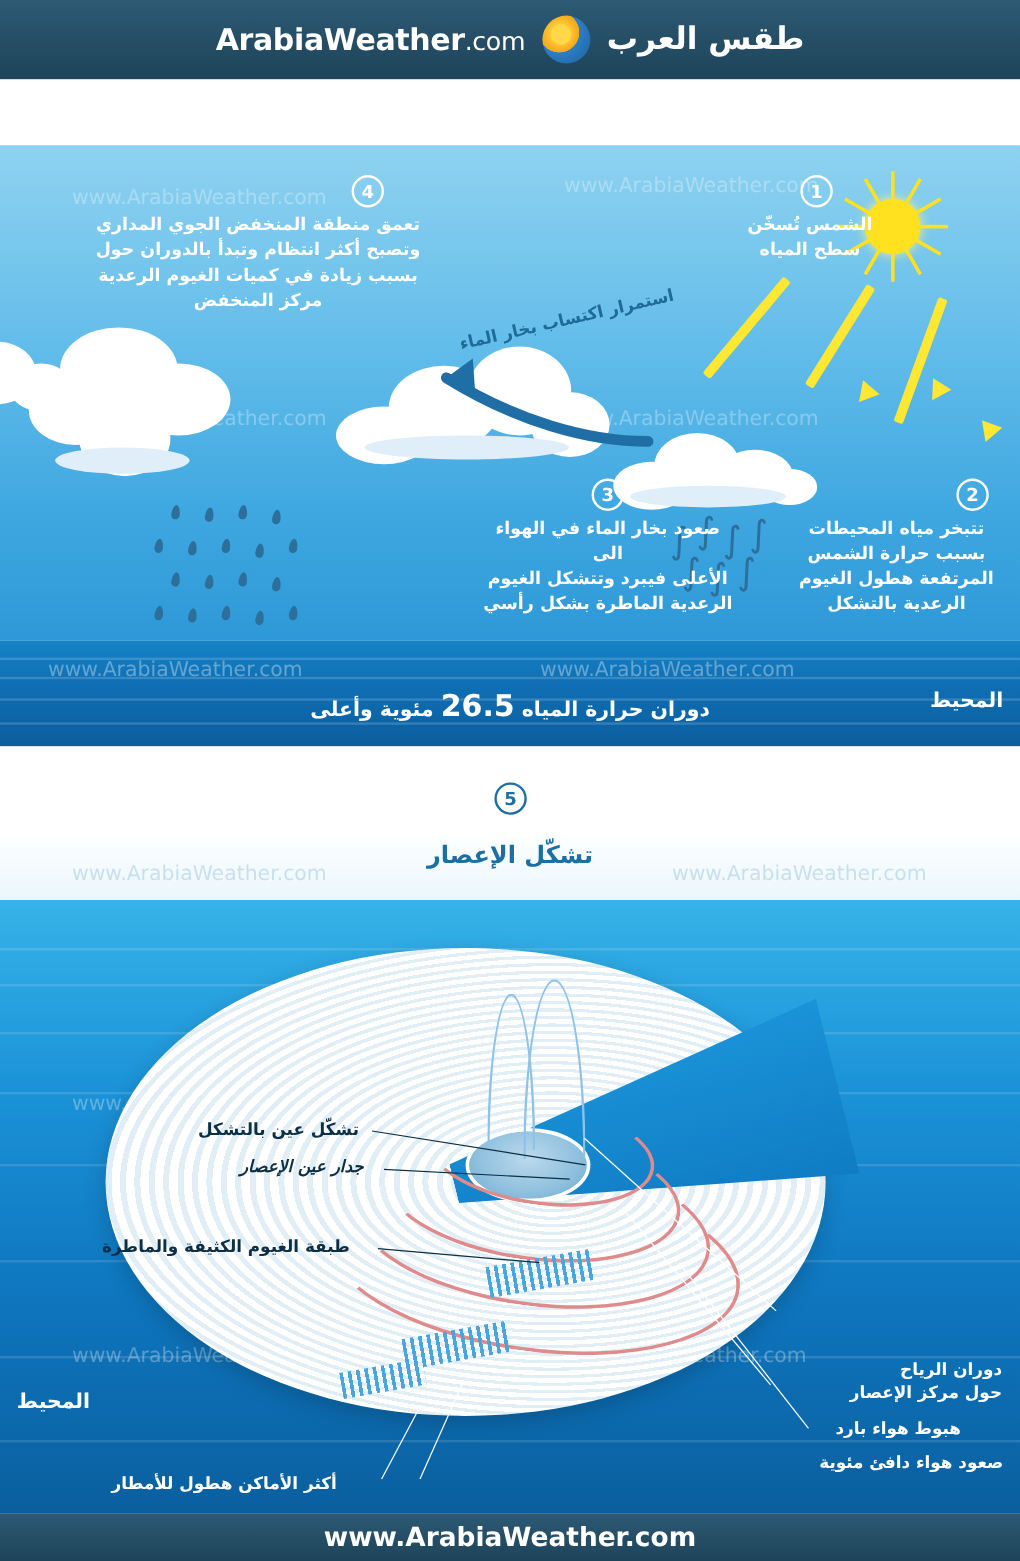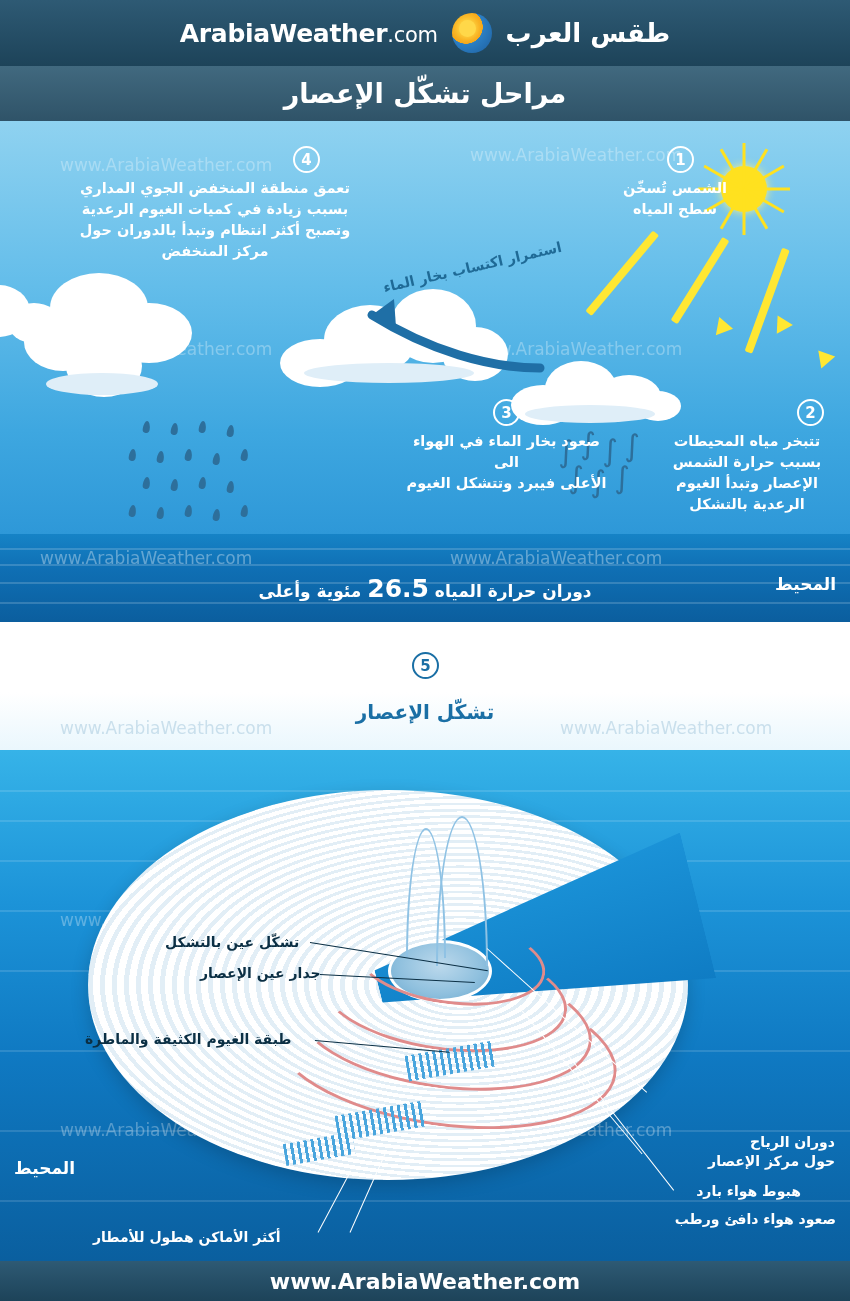--- a/index.html
+++ b/index.html
@@ -208,23 +208,20 @@
   <div class="header-bar">
     <div class="brand-wrap">
       <div class="brand-left">
         <span>ArabiaWeather</span><span class="dotcom">.com</span>
       </div>
       <div class="logo-mark"></div>
       <div class="brand-ar">طقس العرب</div>
     </div>
   </div>
 
-  <div class="title-bar">
-    <h1>مراحل تشكّل الإعصار</h1>
-  </div>
 
   <div class="sky">
 
     <div class="wm" style="left:60px;  top:34px;">www.ArabiaWeather.com</div>
     <div class="wm" style="left:470px; top:24px;">www.ArabiaWeather.com</div>
     <div class="wm" style="left:60px;  top:218px;">www.ArabiaWeather.com</div>
     <div class="wm" style="left:470px; top:218px;">www.ArabiaWeather.com</div>
 
     <div class="sun">
       <div class="sun-core"></div>
@@ -254,21 +251,21 @@
     <div class="badge" style="right:156px; top:25px;">1</div>
     <div class="step-text" style="right:100px; top:57px; width:150px;">
       <div>الشمس تُسخّن</div>
       <div>سطح المياه</div>
     </div>
 
     <div class="badge" style="right:26px; top:278px;">2</div>
     <div class="step-text" style="right:8px; top:310px; width:190px; text-align:center;">
       <div>تتبخر مياه المحيطات</div>
       <div>بسبب حرارة الشمس</div>
-      <div>الإعصار وتبدأ الغيوم</div>
+      <div>المرتفعة هطول الغيوم</div>
       <div>الرعدية بالتشكل</div>
     </div>
 
     <div class="squiggle" style="right:210px; top:310px;">∫</div>
     <div class="squiggle" style="right:232px; top:315px;">∫</div>
     <div class="squiggle" style="right:254px; top:308px;">∫</div>
     <div class="squiggle" style="right:276px; top:316px;">∫</div>
     <div class="squiggle" style="right:220px; top:342px;">∫</div>
     <div class="squiggle" style="right:244px; top:346px;">∫</div>
     <div class="squiggle" style="right:266px; top:342px;">∫</div>
@@ -278,41 +275,42 @@
       <div class="puff" style="left:40px; top:10px; width:72px; height:56px;"></div>
       <div class="puff" style="left:92px; top:24px; width:64px; height:44px;"></div>
       <div class="puff" style="left:130px;top:40px; width:46px; height:30px;"></div>
       <div class="cloudshadow" style="left:20px; top:54px; width:130px; height:18px;"></div>
     </div>
 
     <div class="badge" style="right:330px; top:278px;">3</div>
     <div class="step-text" style="right:236px; top:310px; width:215px;">
       <div>صعود بخار الماء في الهواء الى</div>
       <div>الأعلى فيبرد وتتشكل الغيوم</div>
+      <div>الرعدية الماطرة بشكل رأسي</div>
     </div>
 
     <div class="cloud" style="right:340px; top:160px; width:230px; height:110px;">
       <div class="puff" style="left:0px;   top:58px; width:80px; height:48px;"></div>
       <div class="puff" style="left:44px;  top:24px; width:92px; height:70px;"></div>
       <div class="puff" style="left:110px; top:8px;  width:86px; height:74px;"></div>
       <div class="puff" style="left:162px; top:46px; width:66px; height:54px;"></div>
       <div class="cloudshadow" style="left:24px; top:82px; width:170px; height:20px;"></div>
     </div>
 
     <svg style="position:absolute; right:300px; top:152px; width:230px; height:110px;">
       <path d="M220 95 C 170 95, 110 78, 52 42" stroke="#1f6fa6" stroke-width="9" fill="none" stroke-linecap="round"></path>
       <polygon points="52,42 76,54 74,26" fill="#1f6fa6"></polygon>
     </svg>
     <div class="curve-label" style="right:286px; top:138px;">استمرار اكتساب بخار الماء</div>
 
     <div class="badge" style="right:530px; top:25px;">4</div>
     <div class="step-text" style="right:470px; top:57px; width:330px; text-align:center;">
       <div>تعمق منطقة المنخفض الجوي المداري</div>
+      <div>وتصبح أكثر انتظام وتبدأ بالدوران حول</div>
       <div>بسبب زيادة في كميات الغيوم الرعدية</div>
-      <div>وتصبح أكثر انتظام وتبدأ بالدوران حول</div>
       <div>مركز المنخفض</div>
     </div>
 
     <div class="cloud" style="right:620px; top:152px; width:220px; height:140px;">
       <div class="puff" style="left:40px;  top:0px;  width:98px; height:70px;"></div>
       <div class="puff" style="left:14px;  top:40px; width:78px; height:58px;"></div>
       <div class="puff" style="left:96px;  top:30px; width:86px; height:60px;"></div>
       <div class="puff" style="left:56px;  top:62px; width:76px; height:62px;"></div>
       <div class="cloudshadow" style="left:36px; top:100px; width:112px; height:22px;"></div>
     </div>
@@ -393,40 +391,40 @@
       <div class="spiral-arc" style="left:266px; top:128px; width:192px; height:86px; transform:rotate(8deg);"></div>
 
       <div style="position:absolute; left:318px; top:258px; width:90px; height:26px; background:repeating-linear-gradient(90deg,#49a5dd 0 3px,transparent 3px 7px); transform:rotate(-10deg);"></div>
       <div style="position:absolute; left:248px; top:318px; width:90px; height:26px; background:repeating-linear-gradient(90deg,#49a5dd 0 3px,transparent 3px 7px); transform:rotate(-10deg);"></div>
       <div style="position:absolute; left:196px; top:348px; width:70px; height:22px; background:repeating-linear-gradient(90deg,#49a5dd 0 3px,transparent 3px 7px); transform:rotate(-10deg);"></div>
     </div>
 
     <div class="callout dark" style="left:165px; top:183px;">تشكّل عين بالتشكل</div>
     <div class="lead" style="left:310px; top:192px; width:180px; transform:rotate(9deg);"></div>
 
-    <div class="callout dark" style="left:200px; top:214px;">جدار عين الإعصار</div>
+    <div class="callout dark" style="left:200px; top:214px;font-style:italic;">جدار عين الإعصار</div>
     <div class="lead" style="left:320px; top:224px; width:155px; transform:rotate(3deg);"></div>
 
     <div class="callout dark" style="left:85px; top:280px;">طبقة الغيوم الكثيفة والماطرة</div>
     <div class="lead" style="left:315px; top:290px; width:135px; transform:rotate(5deg);"></div>
 
     <div class="callout white" style="left:93px; top:478px;">أكثر الأماكن هطول للأمطار</div>
     <div class="lead light" style="left:318px; top:482px; width:70px; transform:rotate(-62deg);"></div>
     <div class="lead light" style="left:350px; top:482px; width:86px; transform:rotate(-66deg);"></div>
 
     <div class="callout white" style="left:655px; top:383px; text-align:right; width:180px;">
       <div>دوران الرياح</div>
       <div>حول مركز الإعصار</div>
     </div>
     <div class="lead light" style="left:487px; top:198px; width:215px; transform:rotate(42deg);"></div>
 
     <div class="callout white" style="left:661px; top:432px; text-align:center; width:175px;">هبوط هواء بارد</div>
     <div class="lead light" style="left:520px; top:258px; width:190px; transform:rotate(50deg);"></div>
 
-    <div class="callout white" style="left:636px; top:460px; text-align:right; width:200px;">صعود هواء دافئ ورطب</div>
+    <div class="callout white" style="left:636px; top:460px; text-align:right; width:200px;">صعود هواء دافئ مئوية</div>
     <div class="lead light" style="left:566px; top:302px; width:175px; transform:rotate(52deg);"></div>
 
     <div class="sea-label" style="left:14px; top:408px;">المحيط</div>
   </div>
 
   <div class="footer">
     <span>www.ArabiaWeather.com</span>
   </div>
 </div>
 

